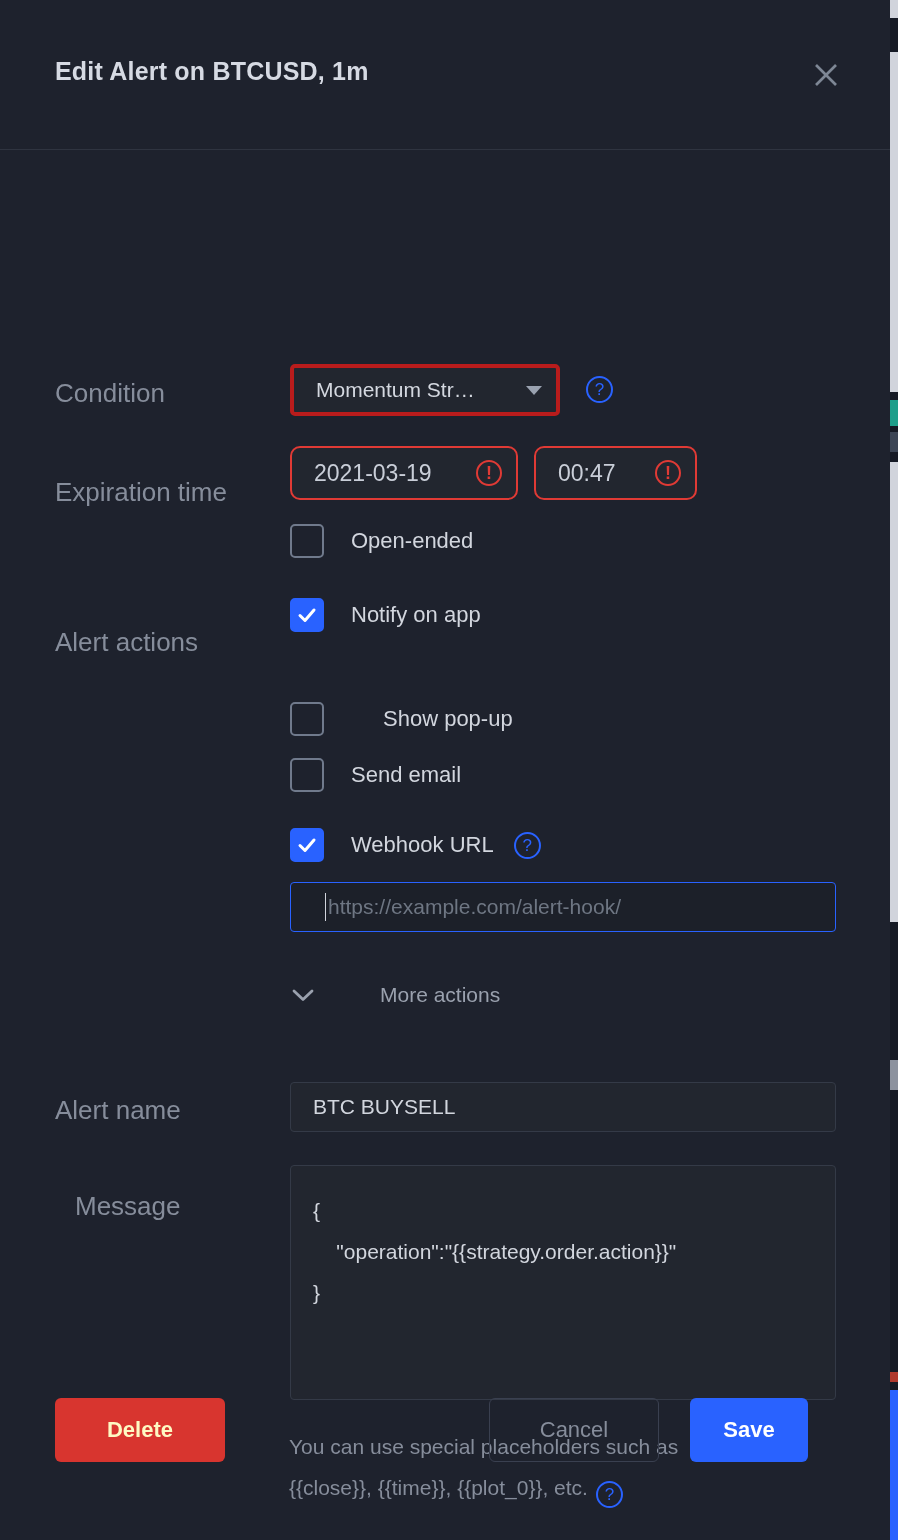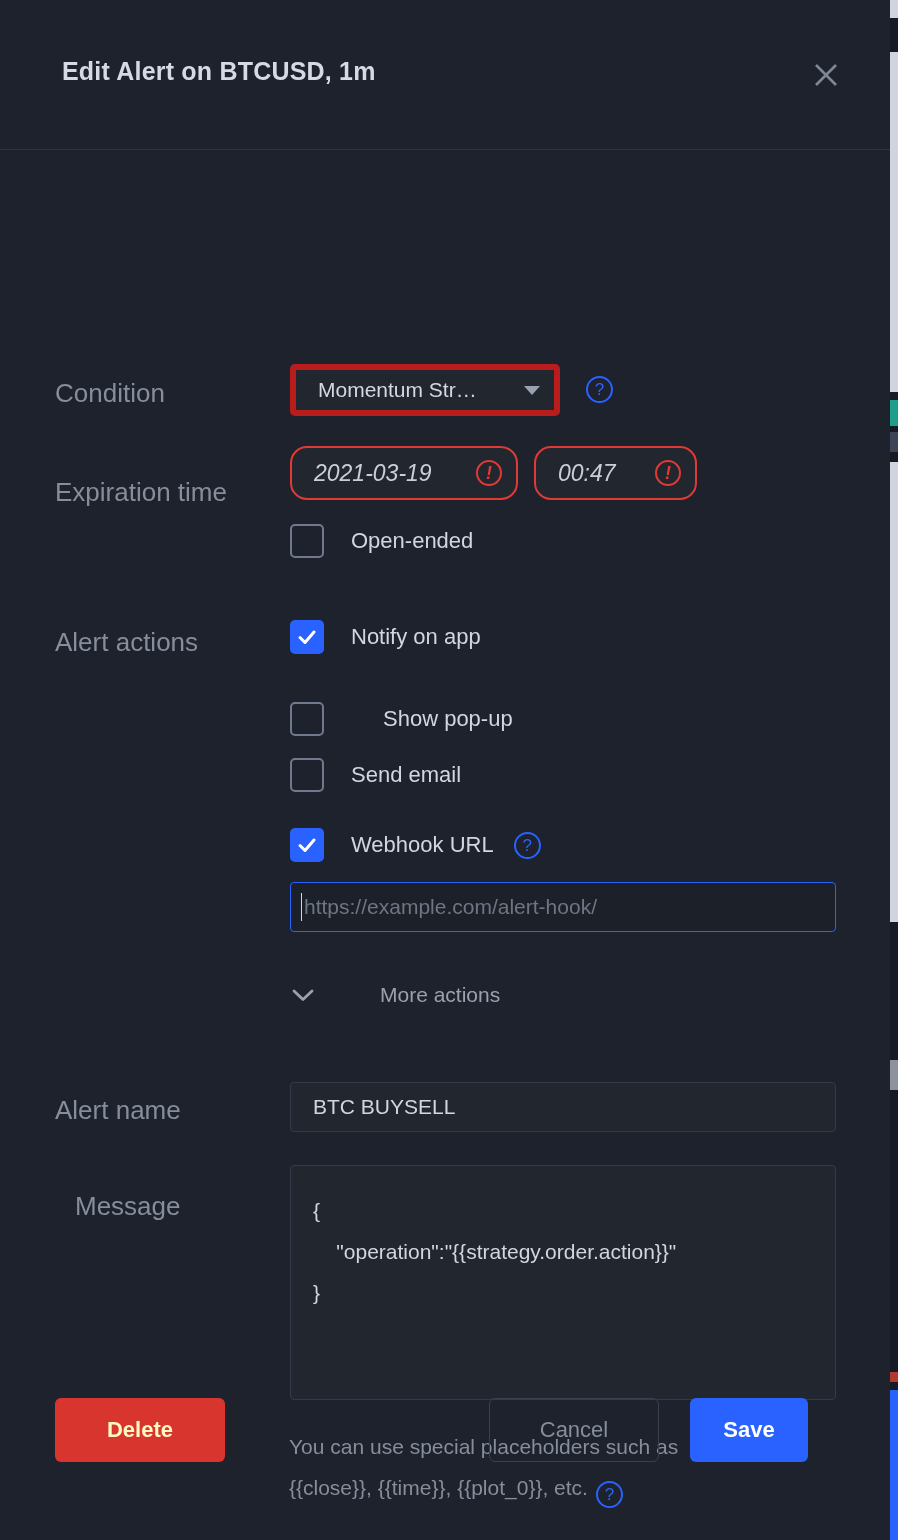--- a/index.html
+++ b/index.html
@@ -46,21 +46,20 @@
     position: relative;
     border-bottom: 1px solid #2f3440;
   }
   #dialog-title {
     position: absolute;
     left: 55px; top: 57px;
     font-size: 25px;
     font-weight: bold;
     color: #d6dae3;
     letter-spacing: .2px;
-    margin-left: 7px;
   }
   #close-button {
     position: absolute;
     right: 45px; top: 56px;
     width: 38px; height: 38px;
     display: flex; align-items: center; justify-content: center;
     cursor: pointer;
   }
   #close-button svg { display: block; }
 
@@ -76,21 +75,21 @@
     color: #868d9b;
     white-space: nowrap;
   }
 
   
   #condition-select {
     position: absolute;
     left: 290px; top: 214px;
     width: 270px; height: 52px;
     background: #22262f;
-    border: 6px solid #b91c1c;
+    border: 4px solid #b91c1c;
     border-radius: 5px;
     display: flex; align-items: center;
     padding: 0 14px 0 22px;
     cursor: pointer;
   }
   #condition-select .sel-text {
     font-size: 21px;
     color: #d4d8e0;
     flex: 1;
     white-space: nowrap;
@@ -117,25 +116,24 @@
     flex: none;
   }
   #condition-help { position: absolute; left: 586px; top: 226px; }
 
   
   .err-field {
     position: absolute;
     height: 54px;
     background: #22262f;
     border: 2px solid #e03a35;
-    border-radius: 17px;
+    border-radius: 10px;
     display: flex; align-items: center;
     padding: 0 14px 0 22px;
     cursor: text;
-    font-style: italic;
   }
   .err-field .val {
     font-size: 23px;
     color: #c9ced8;
     white-space: nowrap;
   }
   #exp-date { left: 290px; top: 296px; width: 228px; justify-content: space-between; }
   #exp-time { left: 534px; top: 296px; width: 163px; justify-content: space-between; }
   .warn-icon {
     width: 26px; height: 26px;
@@ -167,35 +165,35 @@
   .cbox.on svg { display: block; }
   .check-label {
     margin-left: 27px;
     font-size: 22px;
     color: #d2d6de;
     white-space: nowrap;
   }
   .check-row .help-icon { margin-left: 20px; }
 
   #row-openended { top: 374px; }
-  #row-notify    { top: 470px; }
+  #row-notify    { top: 448px; }
   #row-popup     { top: 552px; gap: 32px; }
   #row-email     { top: 608px; }
   #row-webhook   { top: 678px; }
 
   
   #webhook-input {
     position: absolute;
     left: 290px; top: 732px;
     width: 546px; height: 50px;
     background: #1c2029;
     border: 1px solid #2962ff;
     border-radius: 4px;
     display: flex; align-items: center;
-    padding-left: 10px;
+    padding-left: 34px;
     cursor: text;
   }
   #webhook-caret {
     width: 1px; height: 28px;
     background: #d1d4dc;
     margin-right: 2px;
     flex: none;
   }
   #webhook-placeholder {
     font-size: 21px;

